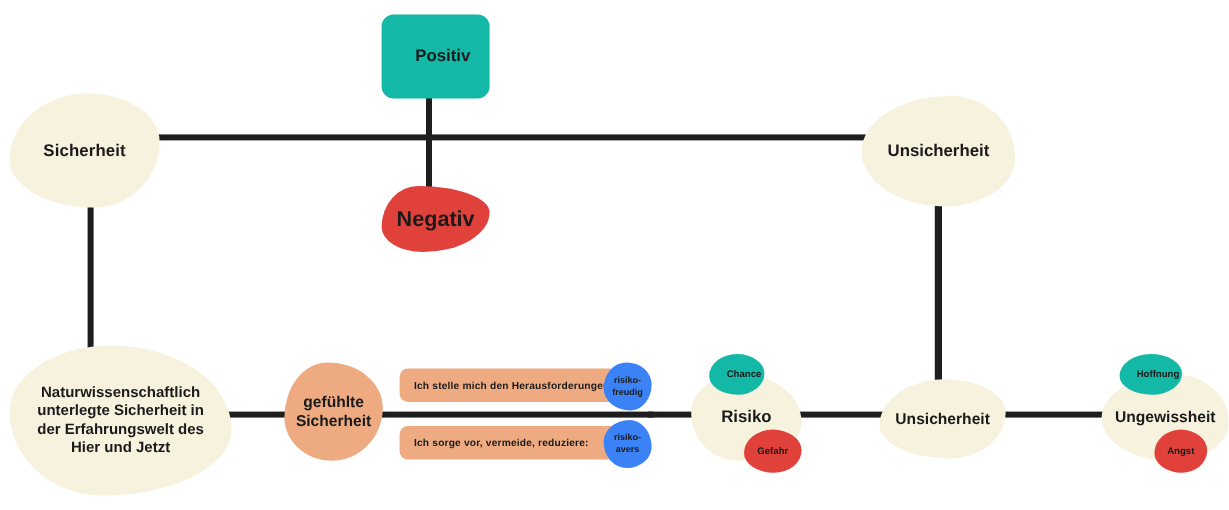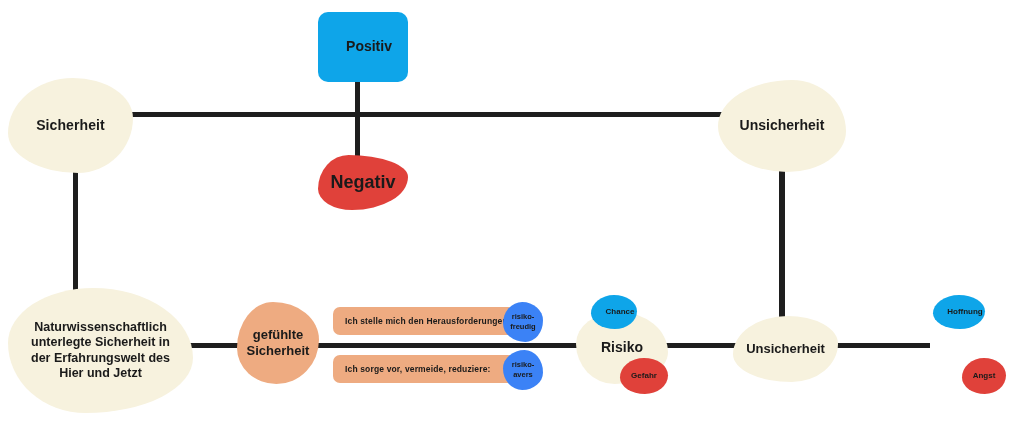--- a/index.html
+++ b/index.html
@@ -38,21 +38,21 @@
   .shape-a{border-radius:52% 48% 44% 56% / 58% 42% 58% 42%;}
   .shape-b{border-radius:46% 54% 58% 42% / 44% 56% 44% 56%;}
   .shape-c{border-radius:58% 42% 46% 54% / 50% 56% 44% 50%;}
   .shape-d{border-radius:44% 56% 52% 48% / 56% 46% 54% 44%;}
   .shape-e{border-radius:50% 50% 48% 52% / 54% 48% 52% 46%;}
   .shape-pill{border-radius:34% 66% 62% 38% / 62% 40% 60% 38%;}
   .shape-rounded{border-radius:10px;}
 
   
   .cream {background:#f7f2de;}
-  .green {background:#0ea5e9;padding-left:12px;}
+  .green {background:#14b8a6;padding-left:12px;}
   .red   {background:#e0413a;}
   .peach {background:#eeab81;}
 
   
   #node-sicherheit{
     left:8px;  top:78px;  width:125px; height:95px;
     font-size:14px; font-weight:600; letter-spacing:.1px;align-items:center;
   }
   #node-positiv{
     left:318px; top:12px; width:90px; height:70px;
@@ -206,20 +206,23 @@
     <span>Chance</span>
   </div>
   <div class="blob red shape-e" id="node-gefahr">
     <span>Gefahr</span>
   </div>
 
   <div class="blob cream shape-a" id="node-unsicherheit-bottom">
     <span>Unsicherheit</span>
   </div>
 
+  <div class="blob cream shape-c" id="node-ungewissheit">
+    <span>Ungewissheit</span>
+  </div>
   <div class="blob green shape-e" id="node-hoffnung">
     <span>Hoffnung</span>
   </div>
   <div class="blob red shape-e" id="node-angst">
     <span>Angst</span>
   </div>
 
 </div>
 
 </body></html>

